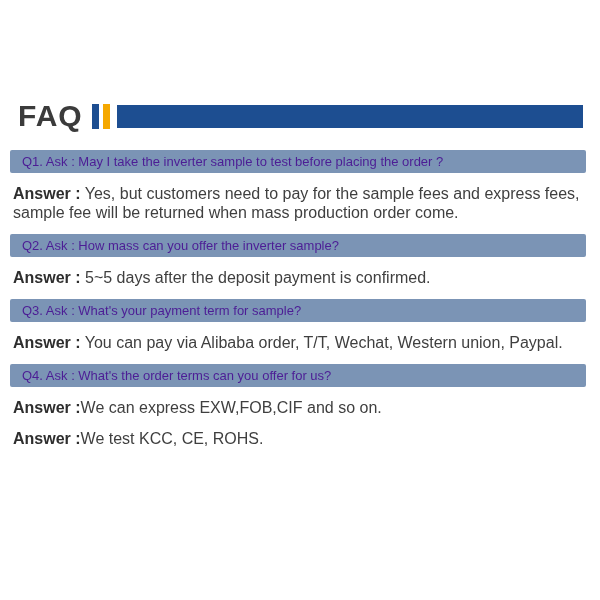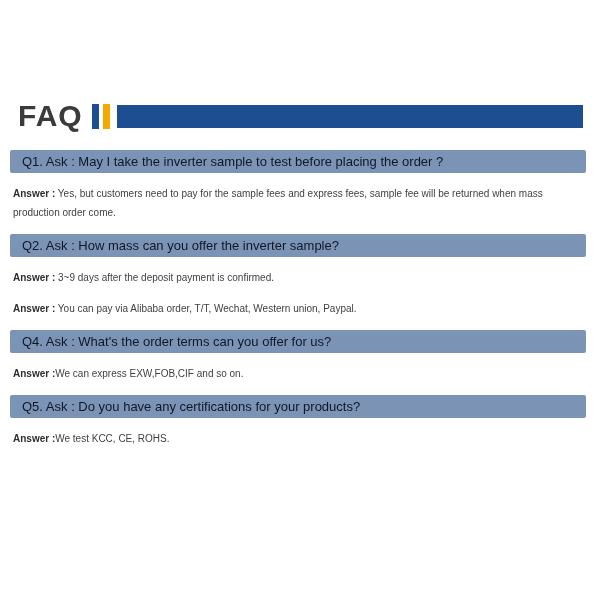--- a/index.html
+++ b/index.html
@@ -56,30 +56,30 @@
     background: var(--navy);
   }
   
   .faq-list {
     margin: 15px 14px 0 10px;
   }
   .q-bar {
     height: 23px;
     line-height: 23px;
     background: var(--slate);
-    color: #0f172a;
+    color: #4c1d95;
     font-size: 13px;
     padding-left: 12px;
     border-radius: 2px;
     white-space: nowrap;
     overflow: hidden;
   }
   .answer {
     margin: 11px 2px 12px 3px;
-    font-size: 10px;
+    font-size: 16px;
     line-height: 19px;
     color: #3f3f3f;
   }
   .answer strong {
     color: #2e2e2e;
   }
 </style>
 </head>
 <body>
 
@@ -94,28 +94,28 @@
     </div>
   </div>
 
   <div class="faq-list" id="faq-list">
       <section>
         <div class="q-bar">Q1. Ask : May I take the inverter sample to test before placing the order ?</div>
         <p class="answer"><strong>Answer :</strong><span> Yes, but customers need to pay for the sample fees and express fees, sample fee will be returned when mass production order come.</span></p>
       </section>
       <section>
         <div class="q-bar">Q2. Ask : How mass can you offer the inverter sample?</div>
-        <p class="answer"><strong>Answer :</strong><span> 3~9 days after the deposit payment is confirmed.</span></p>
+        <p class="answer"><strong>Answer :</strong><span> 5~5 days after the deposit payment is confirmed.</span></p>
       </section>
       <section>
+        <div class="q-bar">Q3. Ask : What's your payment term for sample?</div>
         <p class="answer"><strong>Answer :</strong><span> You can pay via Alibaba order, T/T, Wechat, Western union, Paypal.</span></p>
       </section>
       <section>
         <div class="q-bar">Q4. Ask : What's the order terms can you offer for us?</div>
         <p class="answer"><strong>Answer :</strong><span>We can express EXW,FOB,CIF and so on.</span></p>
       </section>
       <section>
-        <div class="q-bar">Q5. Ask : Do you have any certifications for your products?</div>
         <p class="answer"><strong>Answer :</strong><span>We test KCC, CE, ROHS.</span></p>
       </section>
     </div>
 
 </div>
 
 </body></html>

